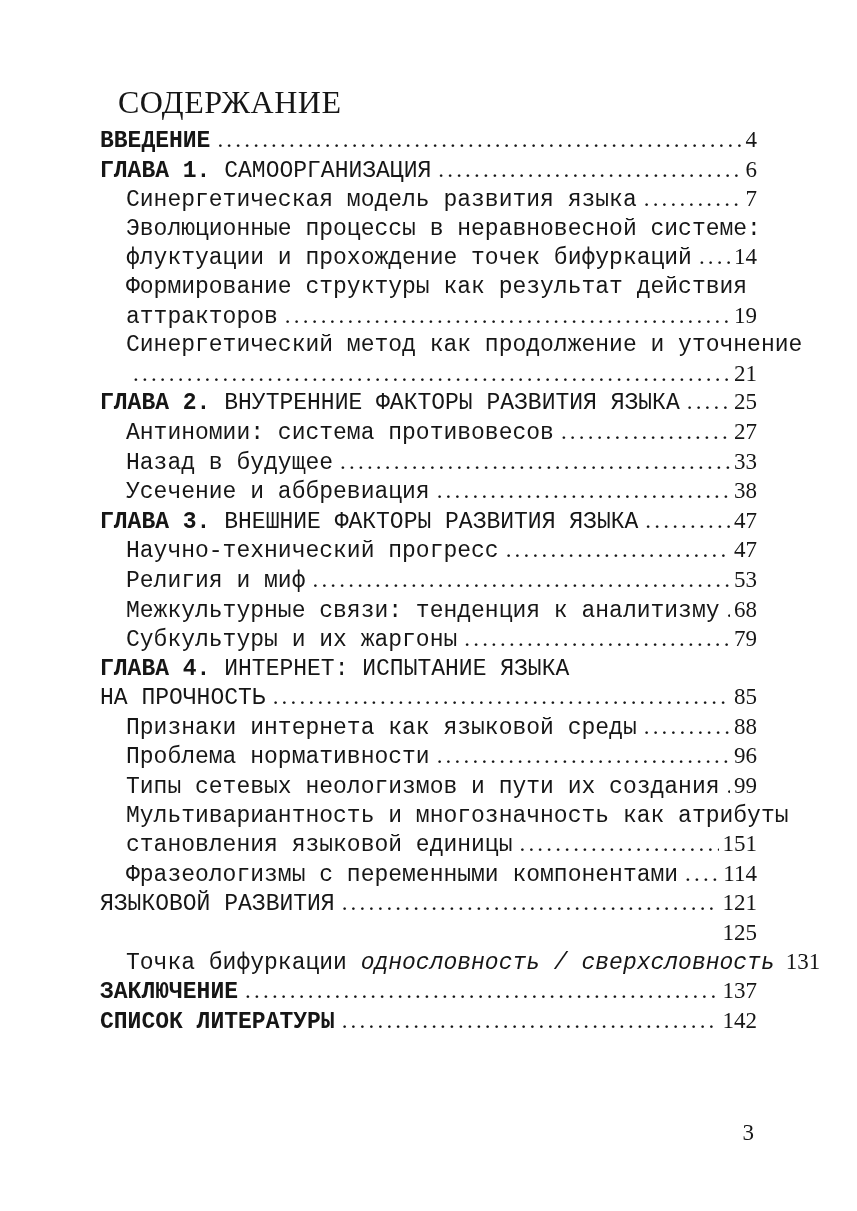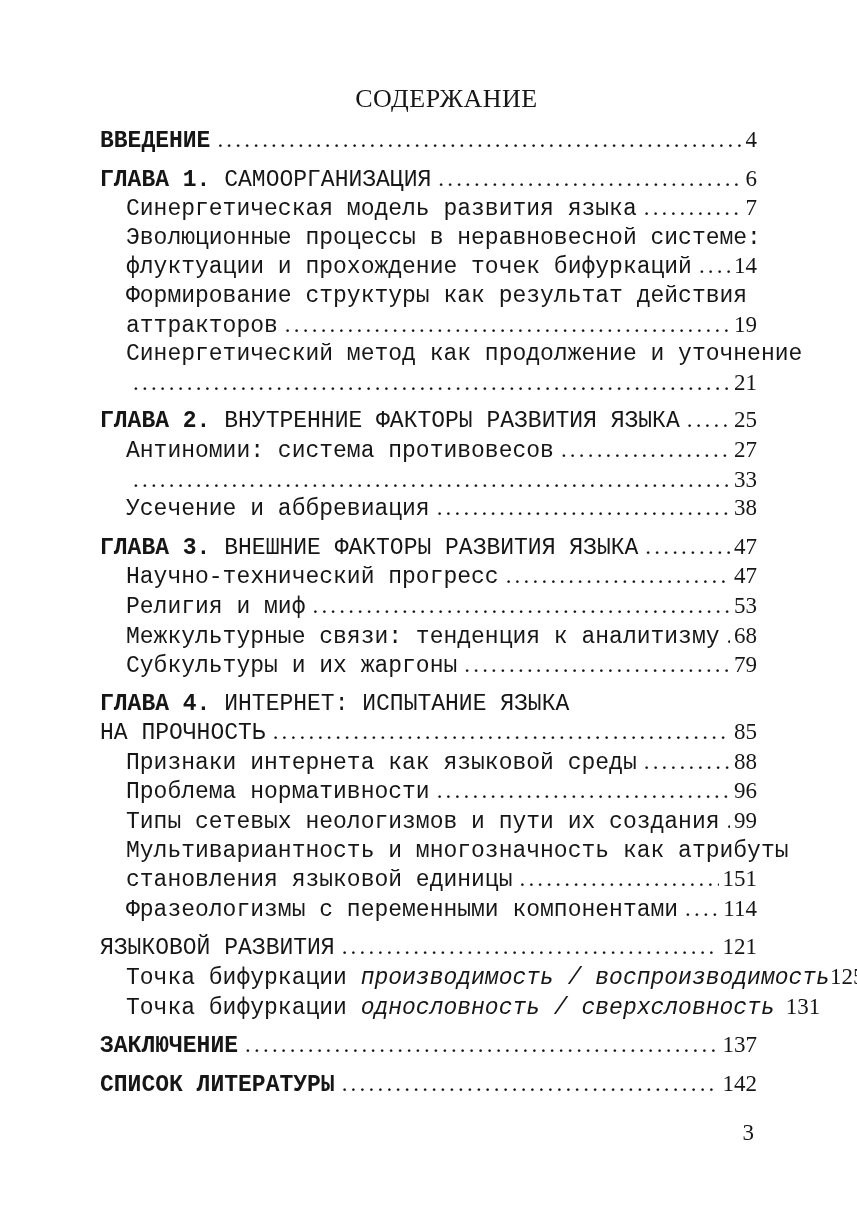--- a/index.html
+++ b/index.html
@@ -11,32 +11,32 @@
   .sheet {
     position: relative;
     width: 857px; height: 1211px;
     background: #ffffff;
     color: #161616;
     font-family: "Liberation Serif", "DejaVu Serif", serif;
   }
   .title {
     position: absolute;
     top: 84px; left: 100px; width: 657px;
-    text-align: center;
-    font-size: 26px;
+    text-align: left;
+    font-size: 32px;
     letter-spacing: 0.5px;
     transform: translateX(18px);
     font-weight: normal;
   }
   .toc {
     position: absolute;
     top: 126px; left: 100px; width: 657px;
     font-size: 23px;
   }
-  .block { margin-top: 9px; }
+  .block { }
   .block:first-child { margin-top: 0; }
   .line {
     display: flex;
     align-items: baseline;
     line-height: 28.6px;
     white-space: nowrap;
   }
   .ind { padding-left: 26px; text-align: right; }
   .b { font-weight: bold; }
   .i { font-style: italic; }
@@ -111,20 +111,21 @@
           <span class="label"><span class="b">ГЛАВА 2.</span><span> ВНУТРЕННИЕ ФАКТОРЫ РАЗВИТИЯ ЯЗЫКА</span></span>
           <span class="dots">................................................................................................................................................................</span>
           <span class="pg">25</span>
         </div>
         <div class="line ind">
           <span class="label"><span>Антиномии: система противовесов</span></span>
           <span class="dots">................................................................................................................................................................</span>
           <span class="pg">27</span>
         </div>
         <div class="line ind">
+          <span class="label"><span>Назад в будущее</span></span>
           <span class="dots">................................................................................................................................................................</span>
           <span class="pg">33</span>
         </div>
         <div class="line ind">
           <span class="label"><span>Усечение и аббревиация</span></span>
           <span class="dots">................................................................................................................................................................</span>
           <span class="pg">38</span>
         </div>
       </div>
       <div class="block">
@@ -192,21 +193,20 @@
           <span class="pg">114</span>
         </div>
       </div>
       <div class="block">
         <div class="line">
           <span class="label"><span>ЯЗЫКОВОЙ РАЗВИТИЯ</span></span>
           <span class="dots">................................................................................................................................................................</span>
           <span class="pg">121</span>
         </div>
         <div class="line ind">
-          <span class="label"><span>Точка бифуркации </span><span class="i">производимость / воспроизводимость</span></span>
           <span class="fill"></span>
           <span class="pg">125</span>
         </div>
         <div class="line ind">
           <span class="label"><span>Точка бифуркации </span><span class="i">однословность / сверхсловность</span></span>
           <span class="dots">................................................................................................................................................................</span>
           <span class="pg">131</span>
         </div>
       </div>
       <div class="block">

